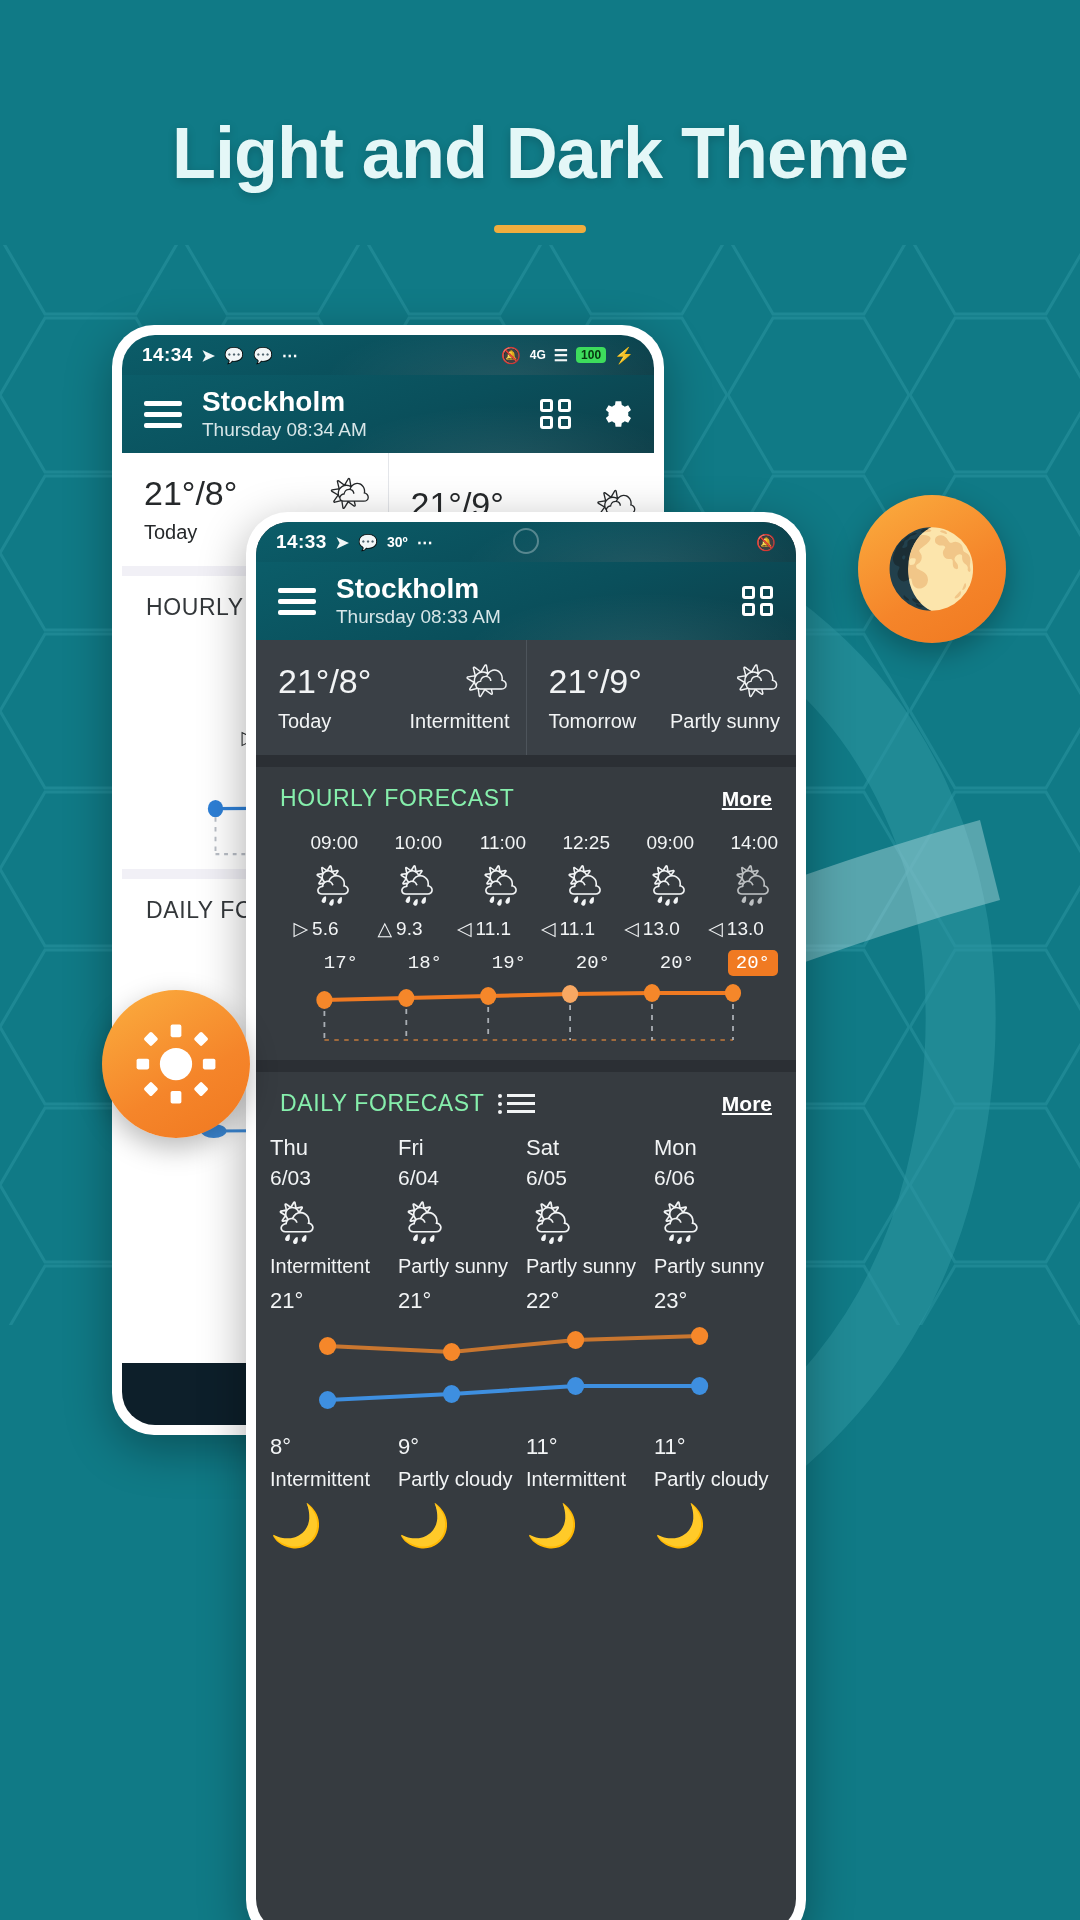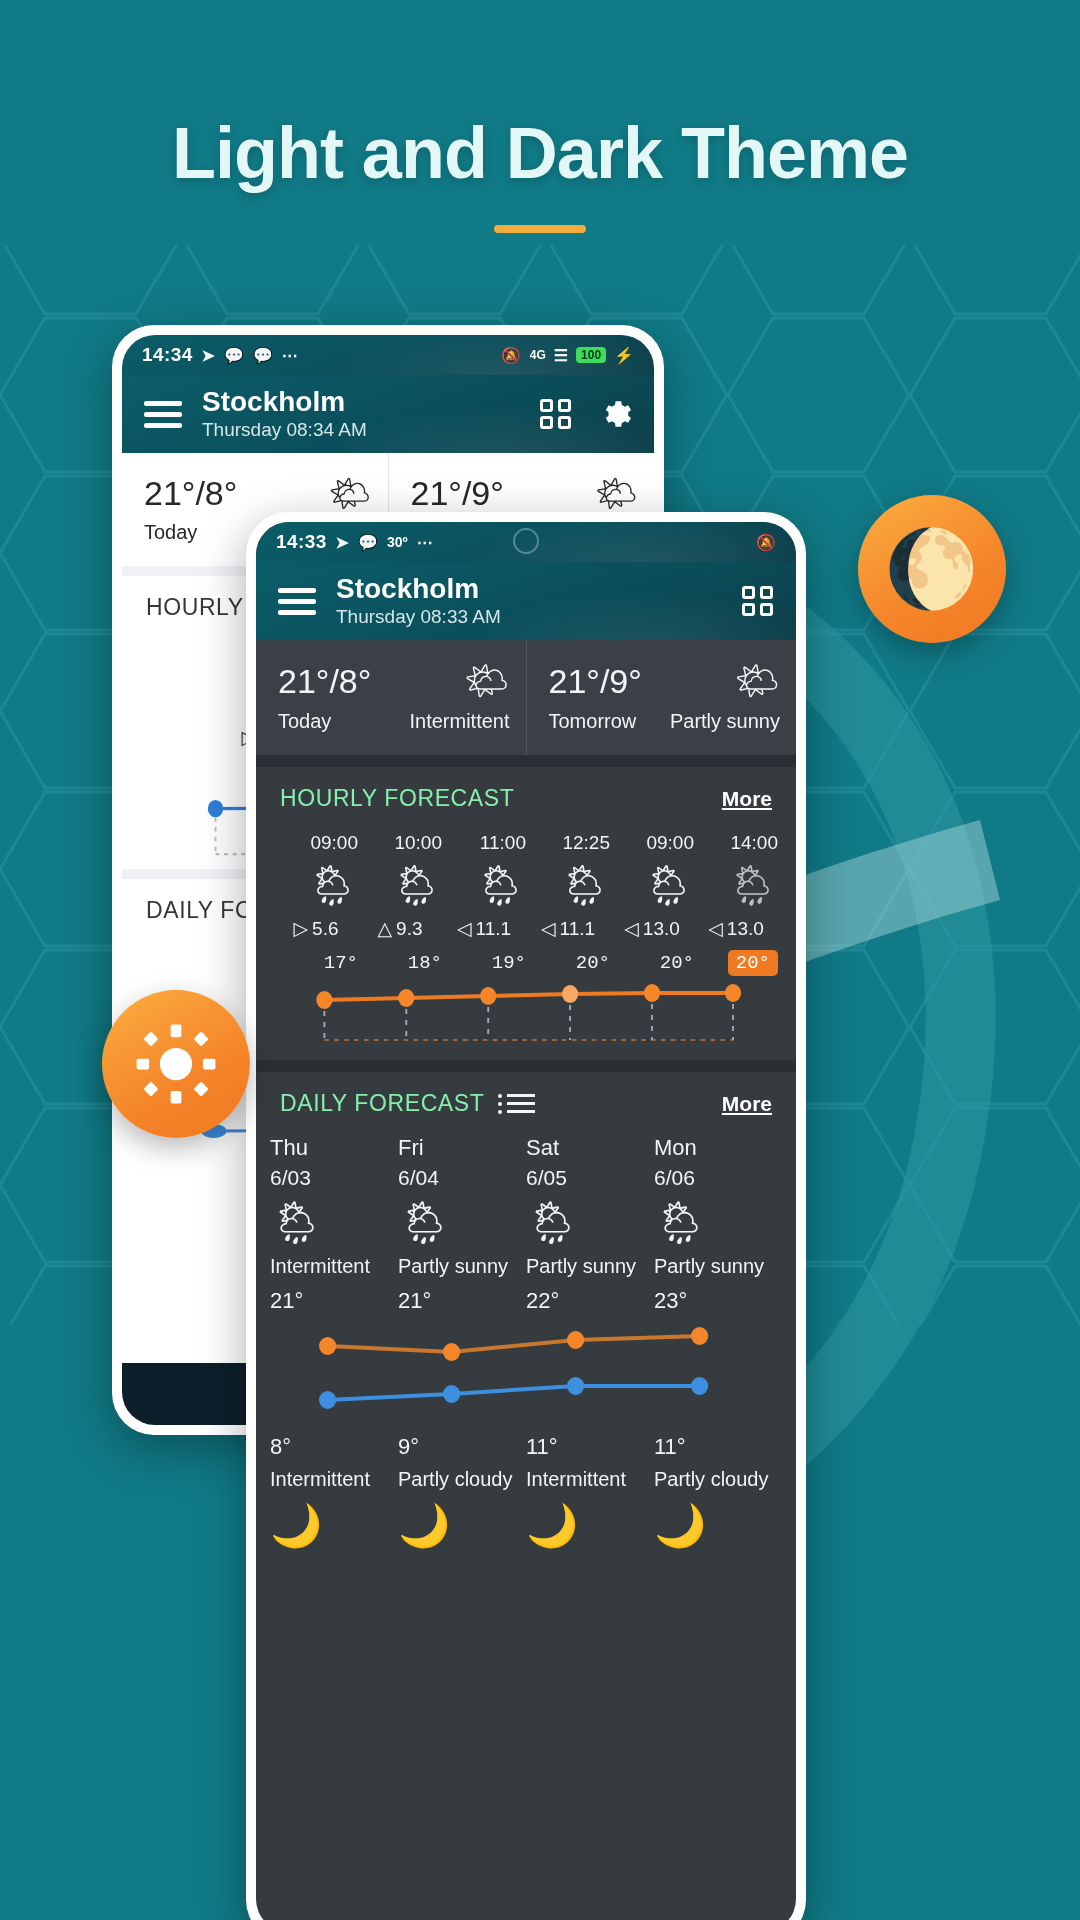--- a/index.html
+++ b/index.html
@@ -116,21 +116,21 @@
   .teal-hdr {
     background:
       radial-gradient(ellipse 260px 90px at 72% 120%, rgba(255,255,255,.09), rgba(255,255,255,0) 70%),
       linear-gradient(160deg,#0b5d69 0%, #0a4f5b 55%, #0d3f49 100%);
   }
 
   
   .summary { display:flex; }
   .sum-cell {
     flex:1; padding: 20px 16px 22px 22px;
-    display:flex; flex-direction:column; 
+    display:flex; flex-direction:column; justify-content:center;
   }
   .sum-top { display:flex; align-items:center; justify-content:space-between; }
   .sum-temp { font-size: 34px; font-weight: 400; }
   .sum-sub { font-size: 20px; margin-top: 8px; }
   .divider-v { width:1px; align-self:stretch; }
 
   
   .sec-head {
     display:flex; align-items:center;
     padding: 18px 24px 10px 24px;

